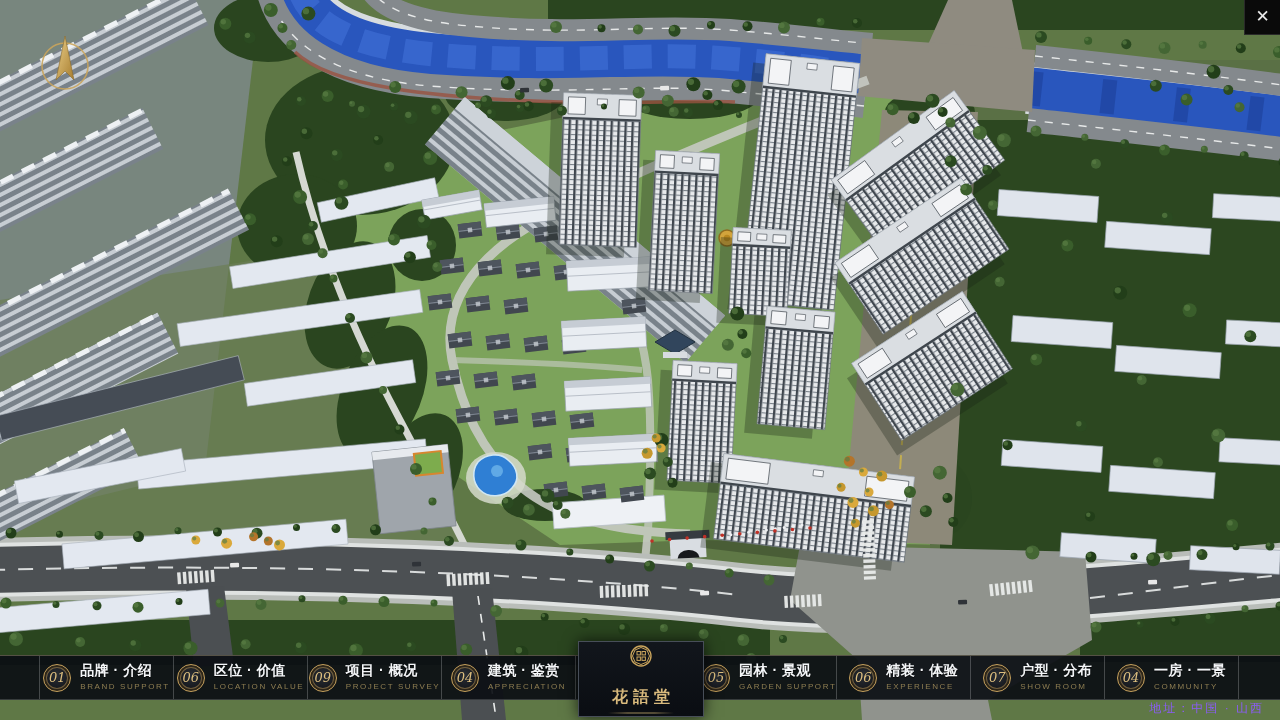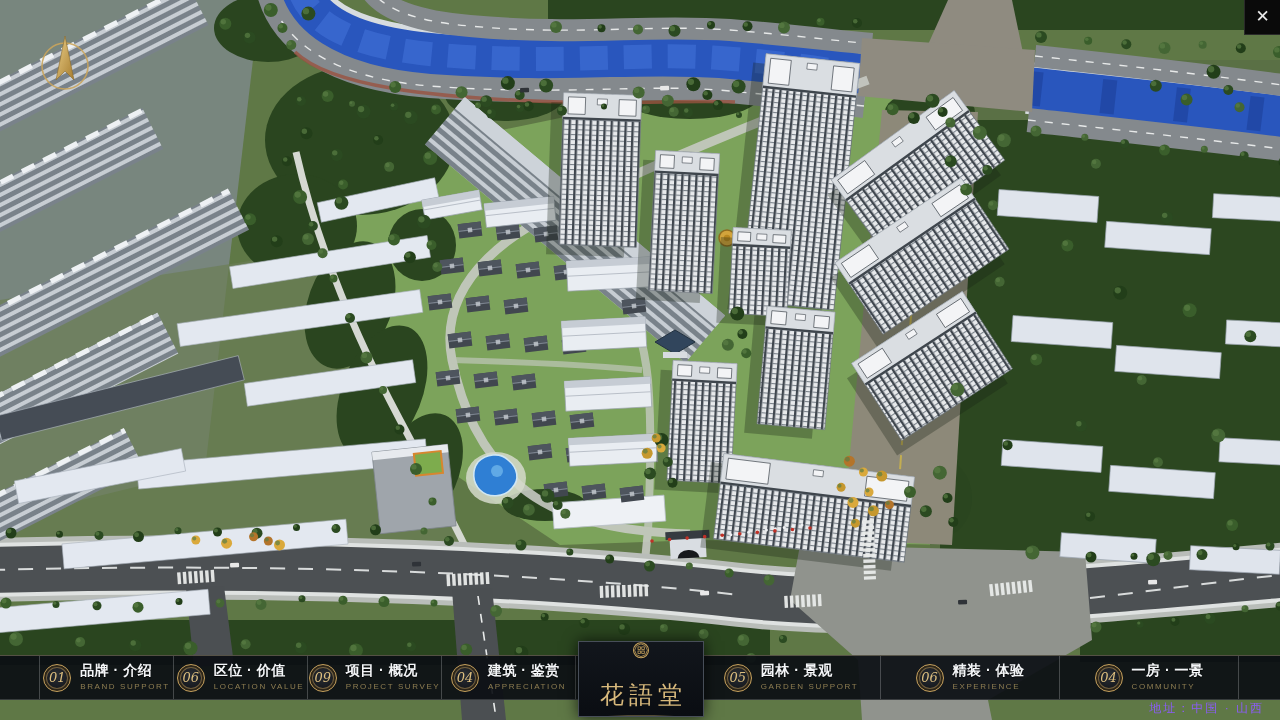--- a/index.html
+++ b/index.html
@@ -32,22 +32,22 @@
   .nav-text{display:flex;flex-direction:column;align-items:flex-start;line-height:1.1;}
   .zh{color:#f3f5f7;font-size:14px;font-weight:bold;letter-spacing:.5px;
       text-shadow:0 1px 1px rgba(0,0,0,.8);white-space:nowrap;text-align:center;}
   .en{color:#8f7e52;font-size:8px;letter-spacing:1.6px;margin-top:4px;white-space:nowrap;}
 
   
   .logo-panel{position:absolute;left:578px;top:641px;width:124px;height:74px;
               background:linear-gradient(#12161c,#0a0d12);
               border:1px solid #474e58;box-shadow:0 0 14px rgba(0,0,0,.7);
               display:flex;flex-direction:column;align-items:center;justify-content:center;z-index:5;}
-  .logo-name{color:#d8b97c;font-family:"DejaVu Serif",serif;font-weight:normal;
-             font-size:24px;letter-spacing:5px;text-indent:5px;margin-top:20px;}
+  .logo-name{color:#d8b97c;font-family:"DejaVu Serif",serif;font-weight:bold;
+             font-size:16px;letter-spacing:5px;text-indent:5px;margin-top:20px;}
   .logo-rule{width:66px;height:2px;margin-top:4px;
              background:linear-gradient(90deg,transparent,#8f7e52 30%,#8f7e52 70%,transparent);opacity:.55;}
 
   .address{position:absolute;right:16px;top:700px;color:#8b5cf6;font-size:12px;
            letter-spacing:2px;z-index:4;}
 </style>
 </head>
 <body>
 
 <div class="stage">
@@ -956,20 +956,27 @@
         </div>
       </div>
       <div class="nav-item">
         <div class="badge">06</div>
         <div class="nav-text">
           <span class="zh">精装 · 体验</span>
           <span class="en">EXPERIENCE</span>
         </div>
       </div>
       <div class="nav-item">
+        <div class="badge">07</div>
+        <div class="nav-text">
+          <span class="zh">户型 · 分布</span>
+          <span class="en">SHOW ROOM</span>
+        </div>
+      </div>
+      <div class="nav-item">
         <div class="badge">04</div>
         <div class="nav-text">
           <span class="zh">一房 · 一景</span>
           <span class="en">COMMUNITY</span>
         </div>
       </div>
     </div>
   </div>
 
   <div class="logo-panel">

